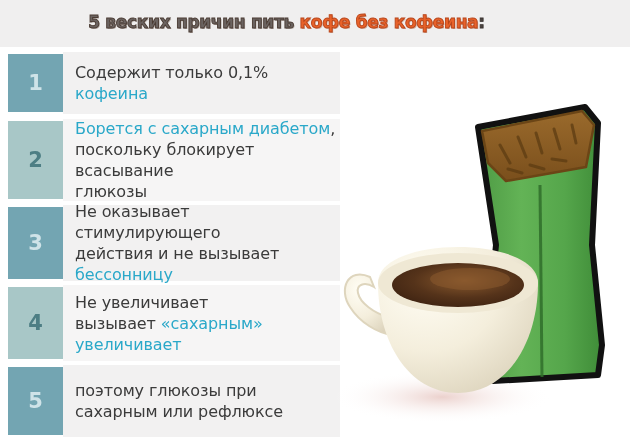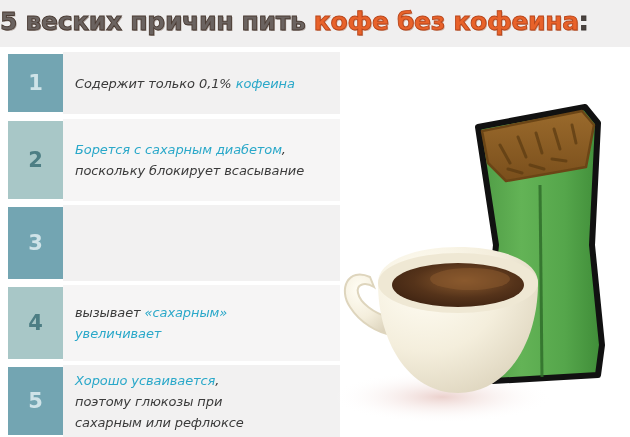--- a/index.html
+++ b/index.html
@@ -32,21 +32,21 @@
     height: 47px;
     background: #f0efef;
   }
   .title-text {
     position: absolute;
     left: 0;
     top: 7px;
     width: 573px;
     text-align: center;
     font-family: "DejaVu Sans", sans-serif;
-    font-size: 25px;
+    font-size: 17px;
     font-weight: bold;
     letter-spacing: -0.3px;
     white-space: nowrap;
     line-height: 30px;
   }
   .title-part-a {
     color: #6b6360;
     -webkit-text-stroke: 0.9px #4a3b33;
     text-shadow: 1px 1px 0 rgba(90,70,60,0.45);
   }
@@ -106,25 +106,24 @@
     background: #a8c7c7;
     color: #4d7e84;
   }
   .rowtext {
     position: absolute;
     left: 75px;
     right: 4px;
     top: 50%;
     transform: translateY(-50%);
     font-family: "DejaVu Sans", sans-serif;
-    font-size: 13px;
+    font-size: 16px;
     line-height: 21px;
     color: #3b3b3b;
     letter-spacing: -0.1px;
-    font-style: italic;
   }
   .hl {
     color: #2aa8c9;
   }
 
   
   .art {
     position: absolute;
     left: 330px;
     top: 45px;
@@ -153,39 +152,45 @@
         <div class="rowtext">
           <div><span>Содержит только 0,1% </span><span class="hl">кофеина</span></div>
         </div>
       </div>
       <div class="row alt" style="top: 72px; height: 82px;">
         <div class="panel"></div>
         <div class="numbox light">2</div>
         <div class="rowtext">
           <div><span class="hl">Борется с сахарным диабетом</span><span>,</span></div>
           <div><span>поскольку блокирует всасывание</span></div>
+          <div><span>глюкозы</span></div>
         </div>
       </div>
       <div class="row" style="top: 158px; height: 76px;">
         <div class="panel"></div>
         <div class="numbox dark">3</div>
+        <div class="rowtext">
+          <div><span>Не оказывает стимулирующего</span></div>
+          <div><span>действия и не вызывает</span></div>
+          <div><span class="hl">бессонницу</span></div>
+        </div>
       </div>
       <div class="row alt" style="top: 238px; height: 76px;">
         <div class="panel"></div>
         <div class="numbox light">4</div>
         <div class="rowtext">
+          <div><span>Не увеличивает</span></div>
           <div><span>вызывает </span><span class="hl">«сахарным»</span></div>
           <div><span class="hl">увеличивает</span></div>
         </div>
       </div>
       <div class="row" style="top: 318px; height: 72px;">
         <div class="panel"></div>
         <div class="numbox dark">5</div>
         <div class="rowtext">
-          <div><span class="hl">Хорошо усваивается</span><span>,</span></div>
           <div><span>поэтому глюкозы при</span></div>
           <div><span>сахарным или рефлюксе</span></div>
         </div>
       </div>
     </div>
 
   <div class="art">
     <svg width="300" height="392" viewBox="0 0 300 392" xmlns="http://www.w3.org/2000/svg">
       <defs>
         <linearGradient id="gBag" x1="0" y1="0" x2="1" y2="0">

